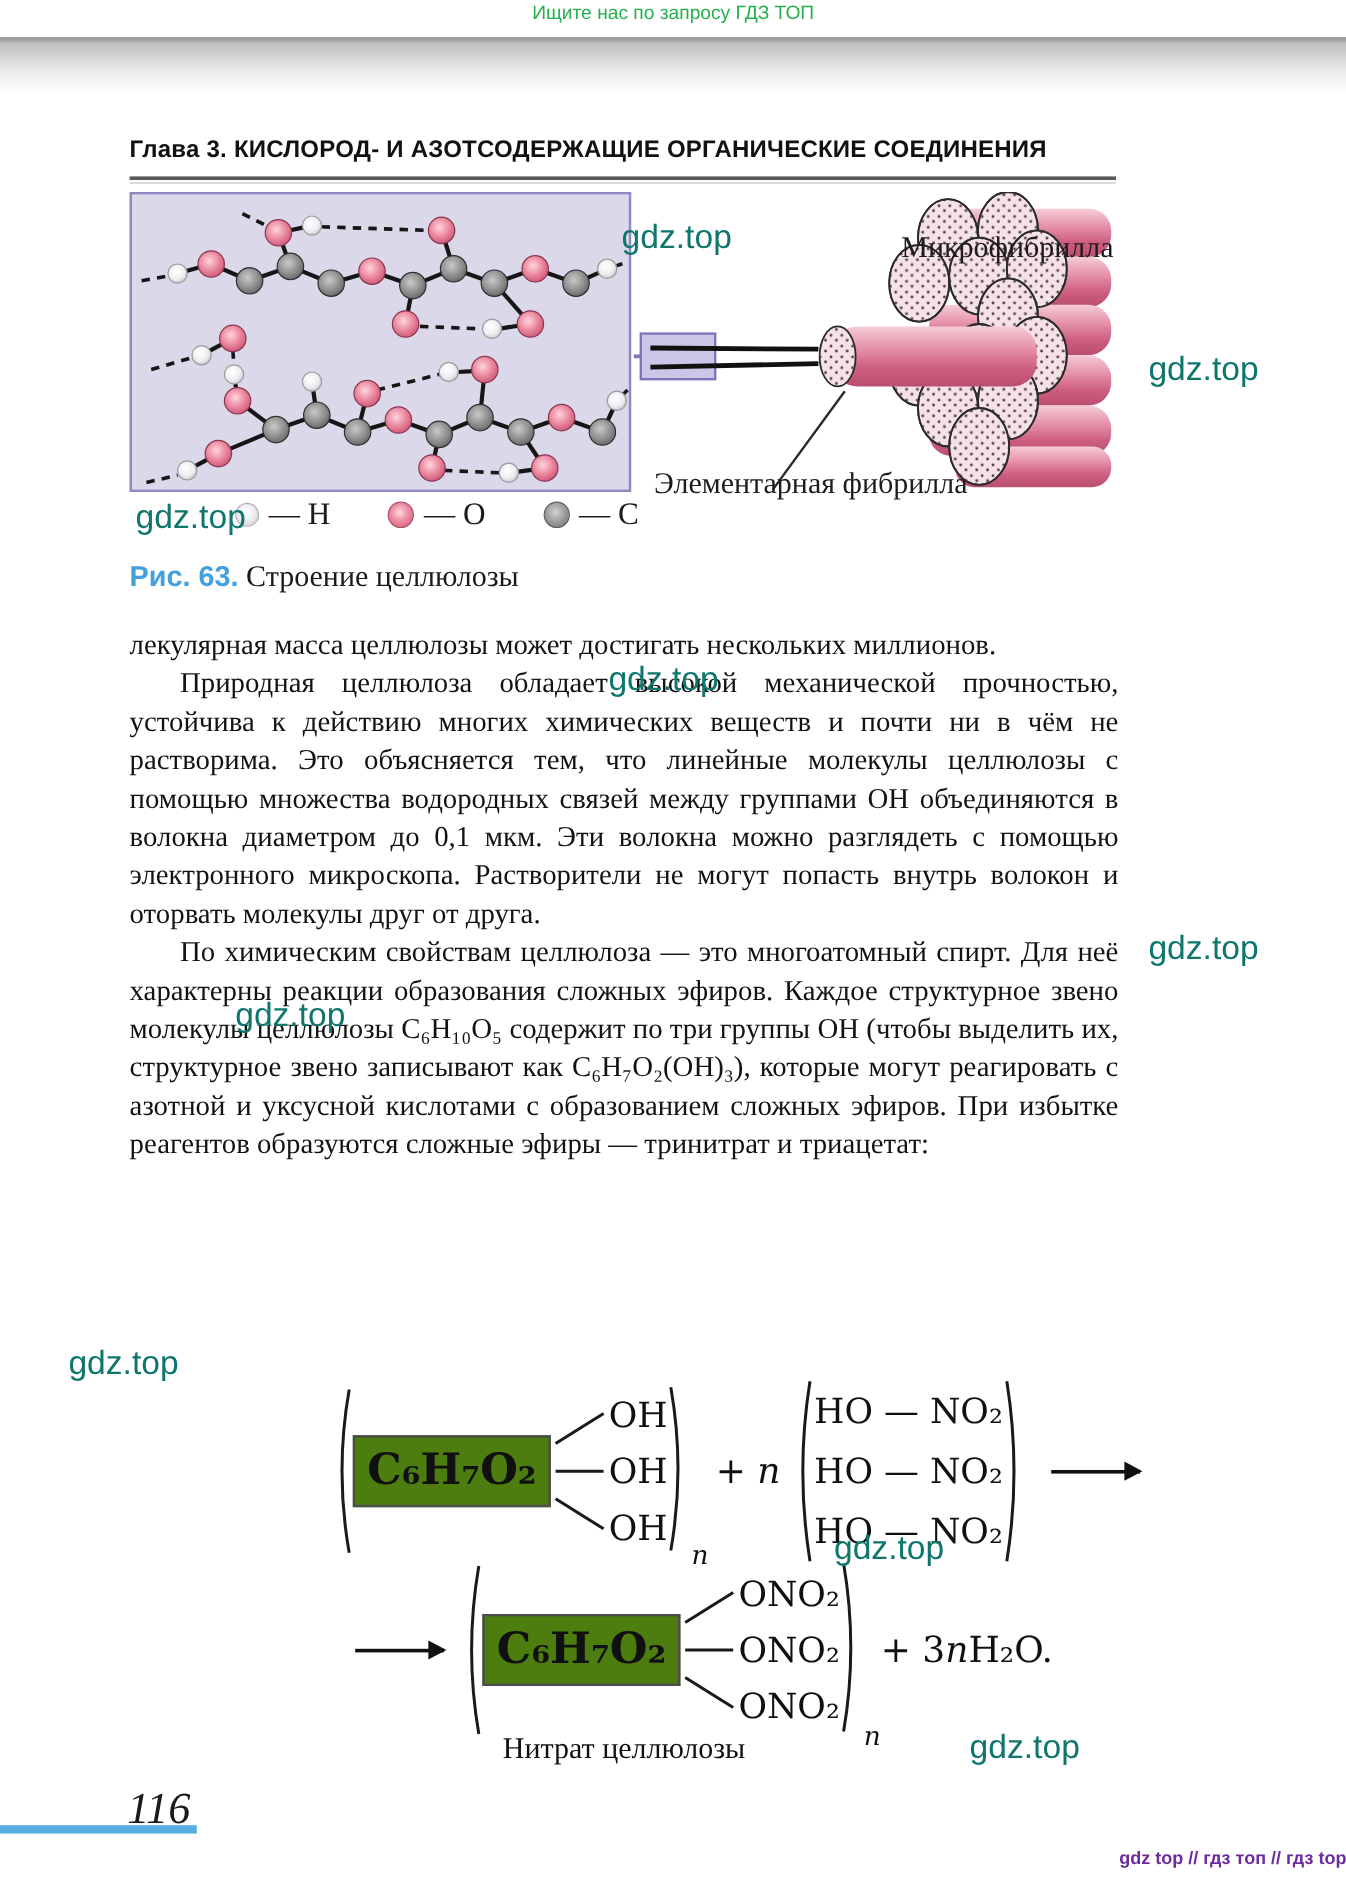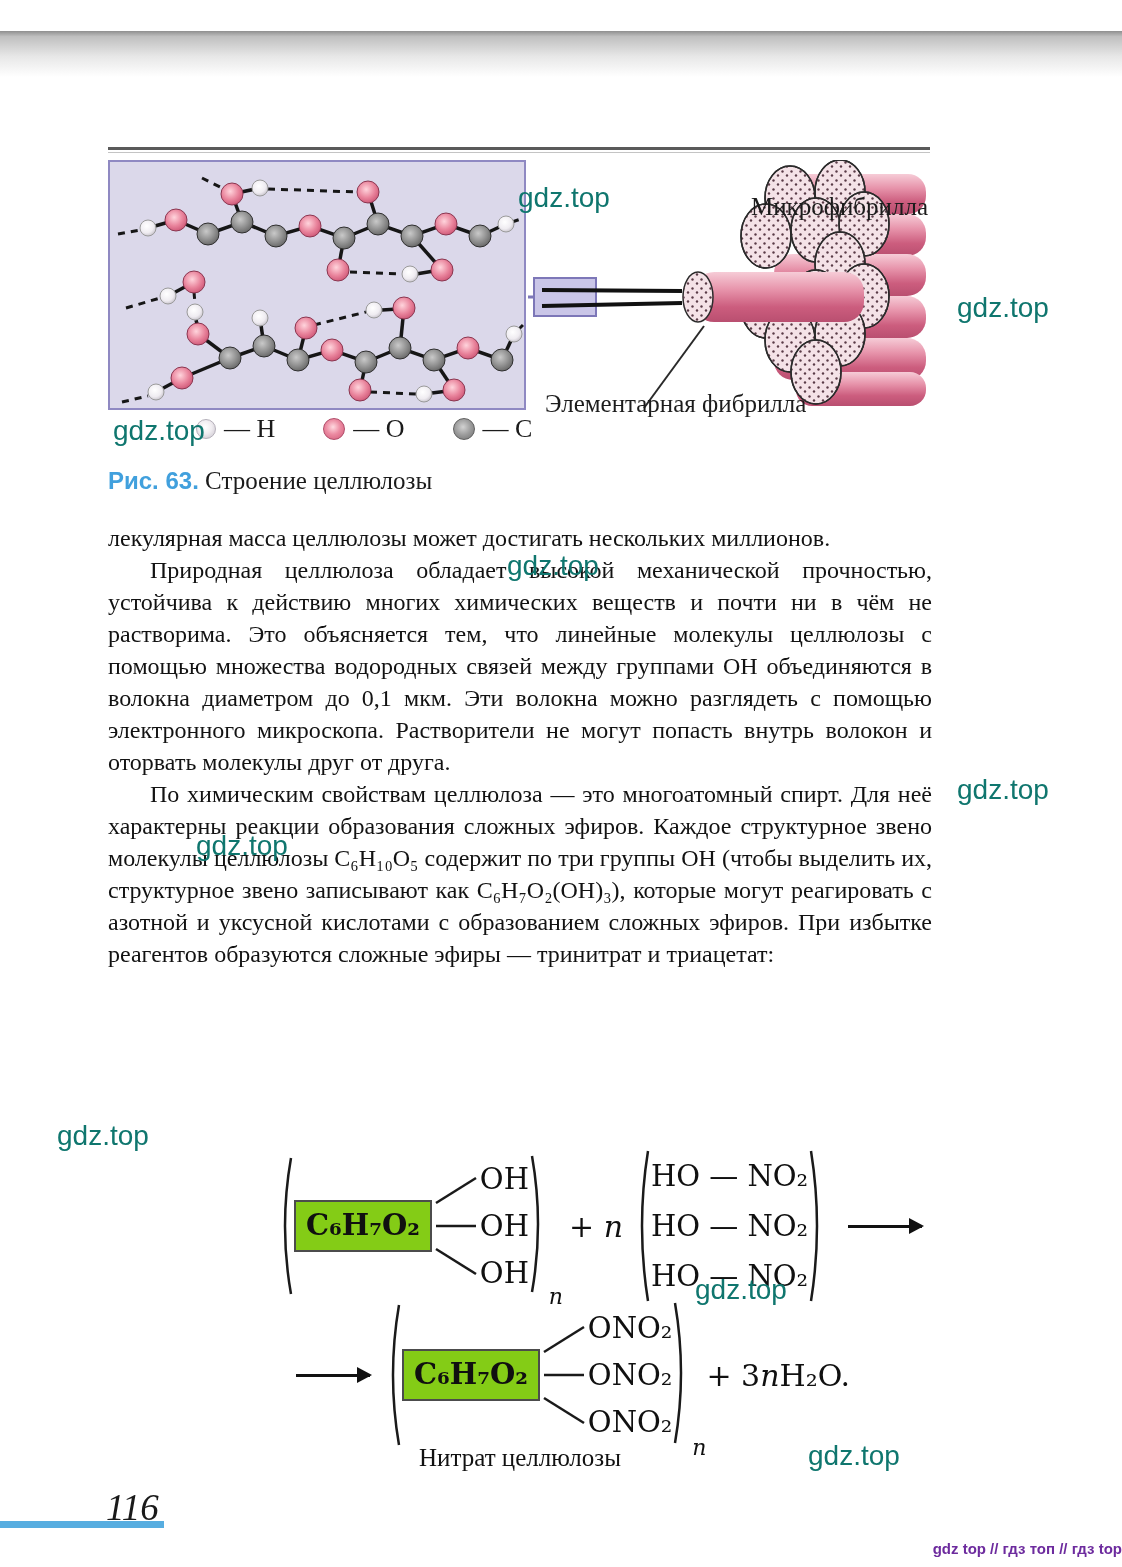--- a/index.html
+++ b/index.html
@@ -44,22 +44,22 @@
   
   .bodytext{position:absolute;left:108px;top:522px;width:824px;
             font-size:24px;line-height:32px;text-align:justify;color:#121212;}
   .bodytext p{margin:0;}
   .bodytext p.indent{text-indent:42px;}
 
   
   .equation{position:absolute;display:flex;align-items:center;
             font-family:"DejaVu Serif","Liberation Serif",serif;color:#101010;}
   .paren{flex:none;}
-  .unit-box{background:#84cc16;border:2px solid #4c4c4c;padding:6px 10px 8px 10px;
-            font-size:29px;font-weight:600;white-space:nowrap;}
+  .unit-box{background:#4d7c0f;border:2px solid #4c4c4c;padding:6px 10px 8px 10px;
+            font-size:36px;font-weight:600;white-space:nowrap;}
   .bond-fan{flex:none;margin:0 2px;}
   .group-col{display:flex;flex-direction:column;gap:13px;
              font-size:29px;text-align:left;}
   .bracket-wrap{position:relative;flex:none;}
   .idx{position:absolute;bottom:-8px;right:-16px;font-style:italic;font-size:22px;}
   .op{font-size:30px;margin:0 10px 0 22px;white-space:nowrap;}
   .op i{font-style:italic;}
   .reagent-col{display:flex;flex-direction:column;justify-content:center;gap:16px;
                font-size:29px;white-space:nowrap;}
   .rxn-arrow{position:relative;width:74px;height:3px;background:#111;margin:0 6px 0 22px;flex:none;}
@@ -80,22 +80,24 @@
 
   
   .wm{position:absolute;font-family:"Liberation Sans","DejaVu Sans",sans-serif;
       font-size:28px;color:#0f766e;white-space:nowrap;}
 </style>
 </head>
 <body>
 
 <div class="canvas">
 
+  <div class="banner-top">Ищите нас по запросу ГДЗ ТОП</div>
   <div class="top-shadow"></div>
 
+  <div class="chapter"><span>Глава 3.</span> <span>КИСЛОРОД- И АЗОТСОДЕРЖАЩИЕ ОРГАНИЧЕСКИЕ СОЕДИНЕНИЯ</span></div>
   <div class="chapter-rule"></div>
 
   <div class="figure">
     <div class="mol-box">
       <svg width="414" height="246" viewBox="0 0 414 246">
         <defs>
           <radialGradient id="gC" cx="42%" cy="38%" r="70%">
               <stop offset="0%" stop-color="#c9c9c9"></stop>
               <stop offset="55%" stop-color="#909090"></stop>
               <stop offset="100%" stop-color="#5f5f5f"></stop>

